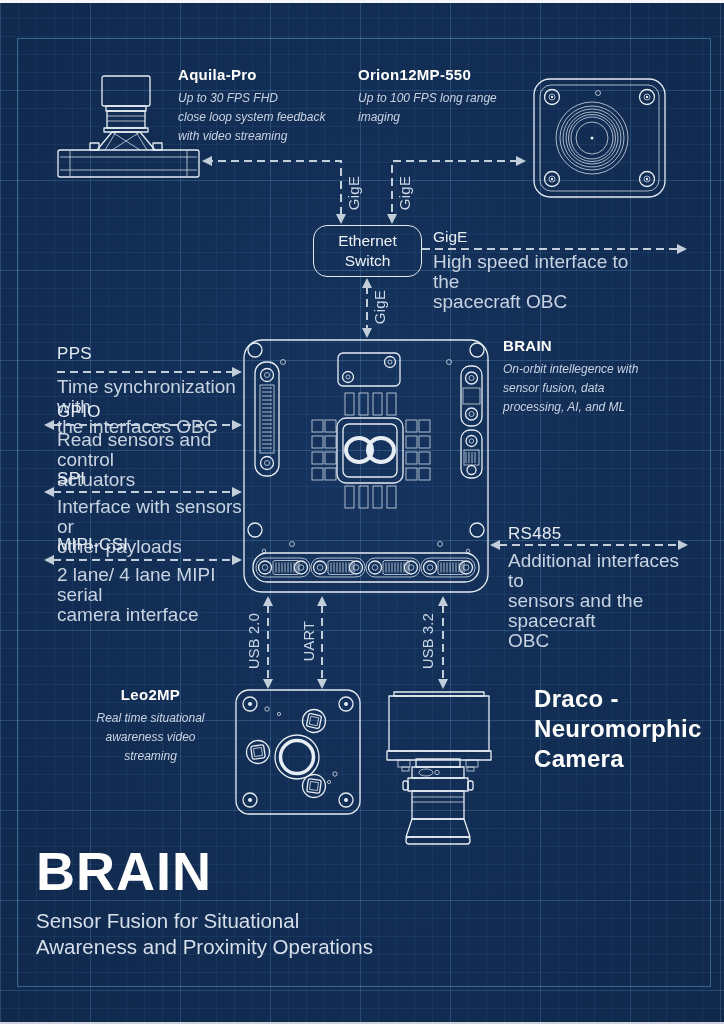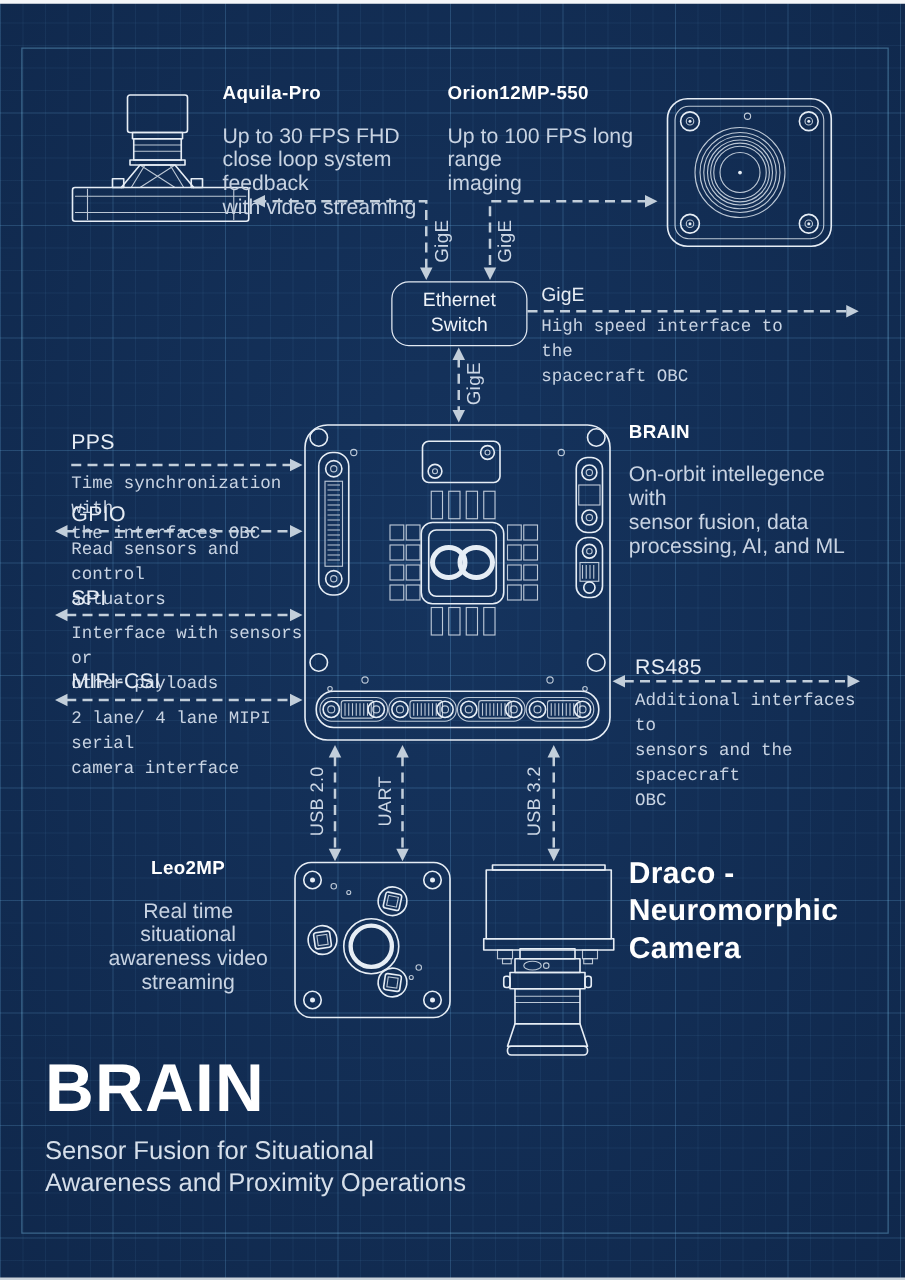--- a/index.html
+++ b/index.html
@@ -17,24 +17,24 @@
   }
   .vignette{position:absolute;inset:0;pointer-events:none;
     background:radial-gradient(ellipse at 50% 45%, rgba(40,90,150,0.10) 0%, rgba(0,8,25,0.18) 100%);}
   .edge-top{position:absolute;left:0;top:0;width:724px;height:3px;background:#f4f6f9;}
   .edge-bottom{position:absolute;left:0;bottom:0;width:724px;height:2px;background:#c9d2da;}
   .frame{position:absolute;left:17px;top:38px;width:692px;height:947px;
     border:1px solid rgba(130,200,240,0.38);}
   .abs{position:absolute;}
   .pre{white-space:pre-line;}
   .cam-title{font-size:15px;font-weight:700;color:#ffffff;letter-spacing:.3px;white-space:nowrap;}
-  .cam-desc{font-size:17px;line-height:19px;color:#c8d3e2;margin-top:16px;}
-  .big-title{font-size:24px;font-weight:700;color:#ffffff;line-height:30px;letter-spacing:.3px;}
+  .cam-desc{font-size:12px;line-height:19px;color:#c8d3e2;margin-top:6px;font-style:italic;}
+  .big-title{font-size:24px;font-weight:700;color:#ffffff;line-height:30px;letter-spacing:.3px;margin-left:31px;}
   .iface-label{font-size:17px;color:#e6ecf4;letter-spacing:.3px;}
-  .iface-desc{font-size:14px;line-height:20px;color:#c8d3e2;font-family:Liberation Mono, monospace;}
+  .iface-desc{font-size:19px;line-height:20px;color:#c8d3e2;}
   .switch-box{position:absolute;left:313px;top:225px;width:107px;height:50px;
     border:1.5px solid #e2e9f2;border-radius:14px;display:flex;align-items:center;justify-content:center;
     font-size:15.5px;line-height:20px;text-align:center;color:#eef3f9;}
   .vlabel{position:absolute;width:90px;height:20px;display:flex;align-items:center;justify-content:center;
     transform:rotate(-90deg);font-size:15px;color:#ccd7e5;letter-spacing:.3px;}
   .vlabel.small{font-size:14.5px;}
   .obc-label{font-size:15.5px;color:#e6ecf4;}
   .footer-title{font-size:54px;font-weight:700;color:#ffffff;letter-spacing:1px;line-height:56px;}
   .footer-sub{font-size:20.5px;line-height:26px;color:#d6dfea;margin-top:9px;}
   svg{display:block;}

